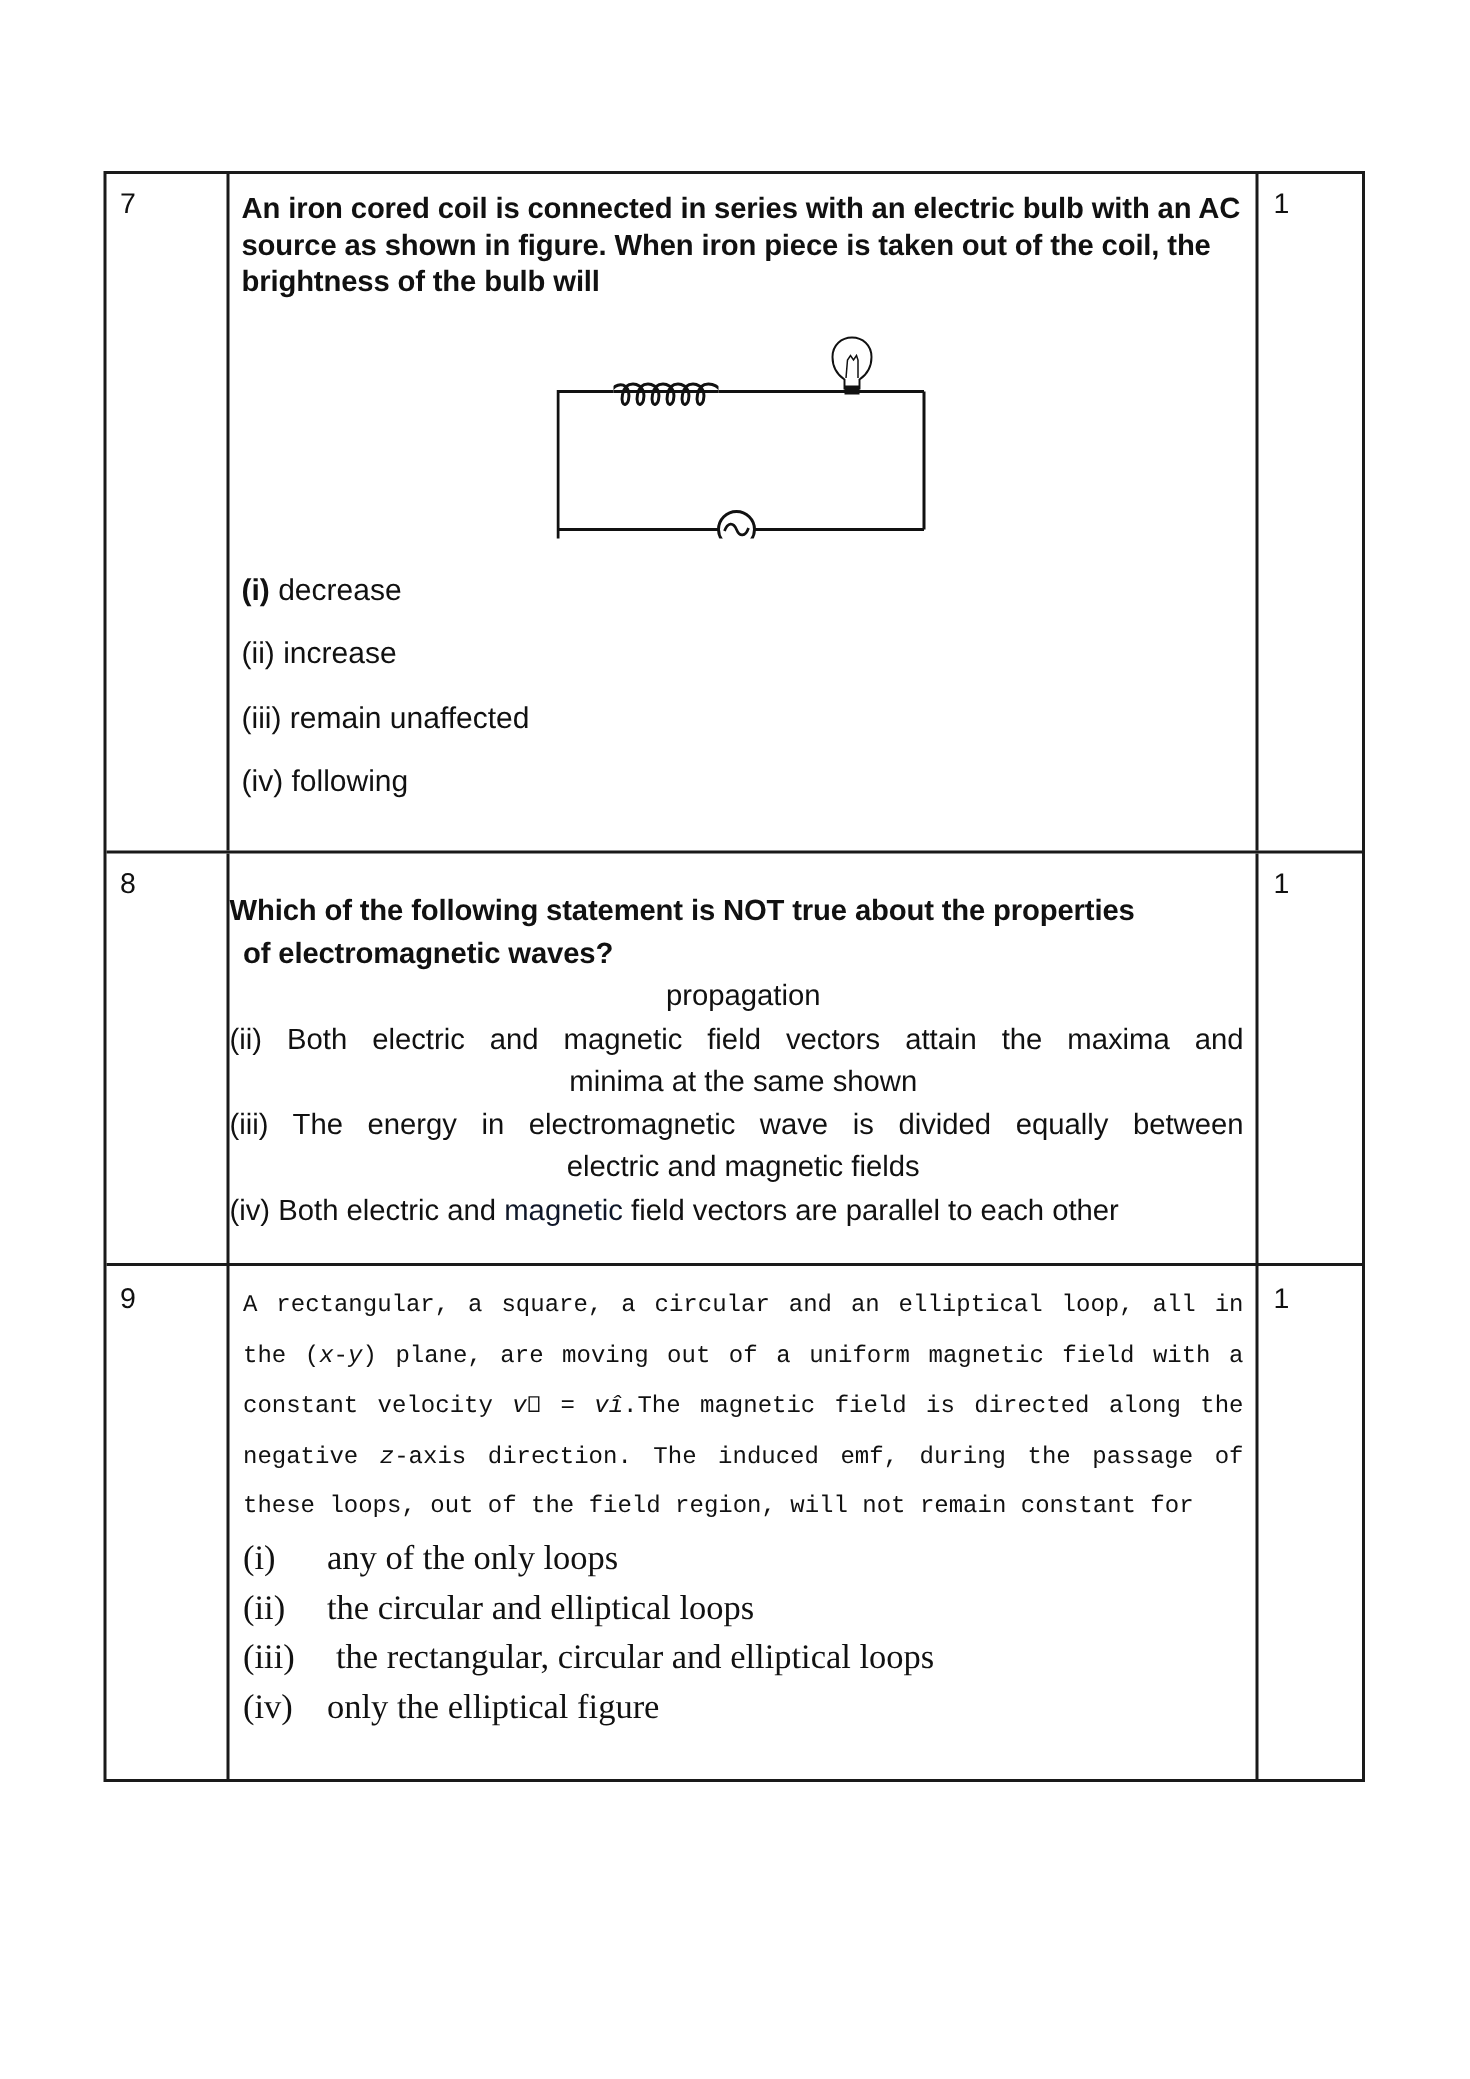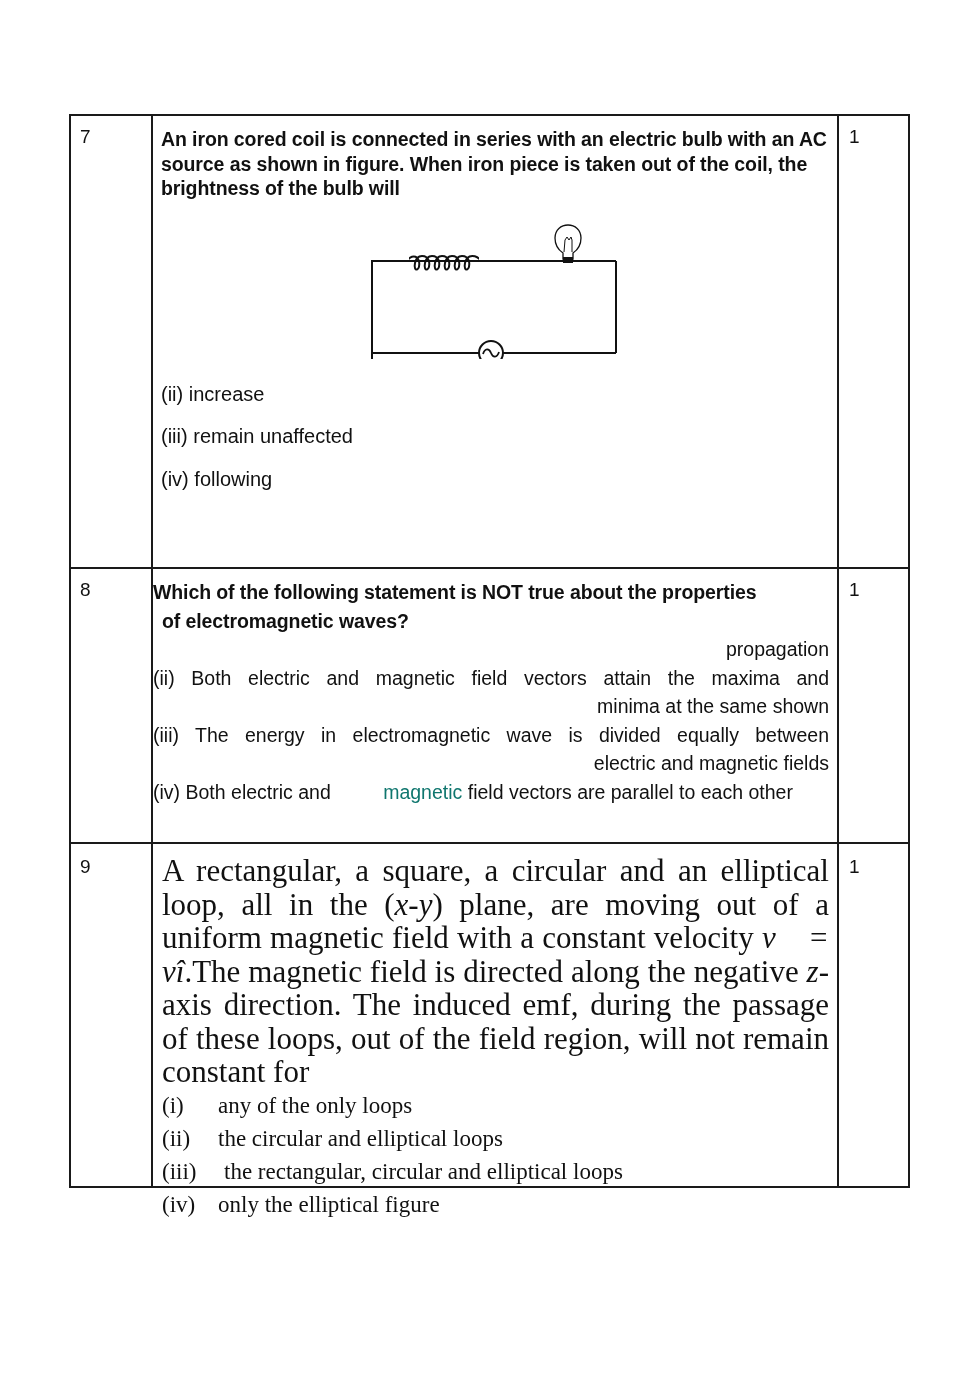--- a/index.html
+++ b/index.html
@@ -27,31 +27,31 @@
   
   .r7 { height: 451px; }
   .r7 .cell-q { padding: 11px 8px 0 8px; }
   .q7-text { font-weight: bold; font-size: 19.5px; line-height: 24.5px; letter-spacing: -0.1px; }
   .circuit { margin: 18px 0 0 210px; width: 260px; height: 140px; display: block; }
   .q7-opts { margin-top: 14px; }
   .q7-opt { font-size: 20px; line-height: 42.5px; }
   .q7-opt .b { font-weight: bold; }
   
   .r8 { height: 275px; }
-  .r8 .cell-q { padding: 9px 8px 0 0; }
+  .r8 .cell-q { padding: 24px 8px 0 0; }
   .q8-stem { font-weight: bold; font-size: 19.5px; line-height: 28.5px; letter-spacing: -0.1px; }
   .q8-stem .line2 { padding-left: 9px; }
   .q8-opt { font-size: 19.5px; line-height: 28.5px; text-align: justify; }
-  .q8-opt .cont { display: block; padding-left: 9px; text-align: right; }
+  .q8-opt .cont { display: block; padding-left: 9px; text-align: center; }
   .q8-opt .first { display: block; text-align: justify; text-align-last: justify; }
-  .muted { color: #0f766e; margin-left: 47px; }
+  .muted { color: #0f172a; }
   
   .r9 { height: 344px; }
   .r9 .cell-q { padding: 10px 8px 0 9px; font-family: "Liberation Serif", serif; }
-  .q9-text { font-size: 31px; line-height: 33.5px; text-align: justify; }
+  .q9-text { font-size: 16px; line-height: 33.5px; text-align: justify; font-family: Liberation Mono, monospace; }
   .q9-opts { font-size: 23px; line-height: 33px; }
   .q9-opt { display: flex; }
   .q9-opt .lbl { width: 56px; flex: 0 0 56px; }
   .q9-opt.iii .lbl { width: 62px; flex: 0 0 62px; }
   .r9 .cell-num, .r9 .cell-m { padding-top: 12px; }
   i.it { font-style: italic; }
 </style>
 </head>
 <body>
 
@@ -89,20 +89,21 @@
         </g>
 
         <g>
           <circle cx="120" cy="134" r="12" fill="#fff" stroke="#111" stroke-width="2"></circle>
           <path d="M112,135 C114,129 118,129 120,134 C122,139 126,139 128,133" fill="none" stroke="#111" stroke-width="1.8"></path>
         </g>
         <line x1="1" y1="134" x2="108" y2="134" stroke="#111" stroke-width="2"></line>
         <line x1="132" y1="134" x2="245" y2="134" stroke="#111" stroke-width="2"></line>
       </svg>
       <div class="q7-opts">
+        <div class="q7-opt"><span class="b">(i)</span> <span>decrease</span></div>
         <div class="q7-opt"><span>(ii)</span> <span>increase</span></div>
         <div class="q7-opt"><span>(iii)</span> <span>remain unaffected</span></div>
         <div class="q7-opt"><span>(iv)</span> <span>following</span></div>
       </div>
     </div>
     <div class="cell-m">1</div>
   </div>
 
   <div class="row r8">
     <div class="cell-num">8</div>

